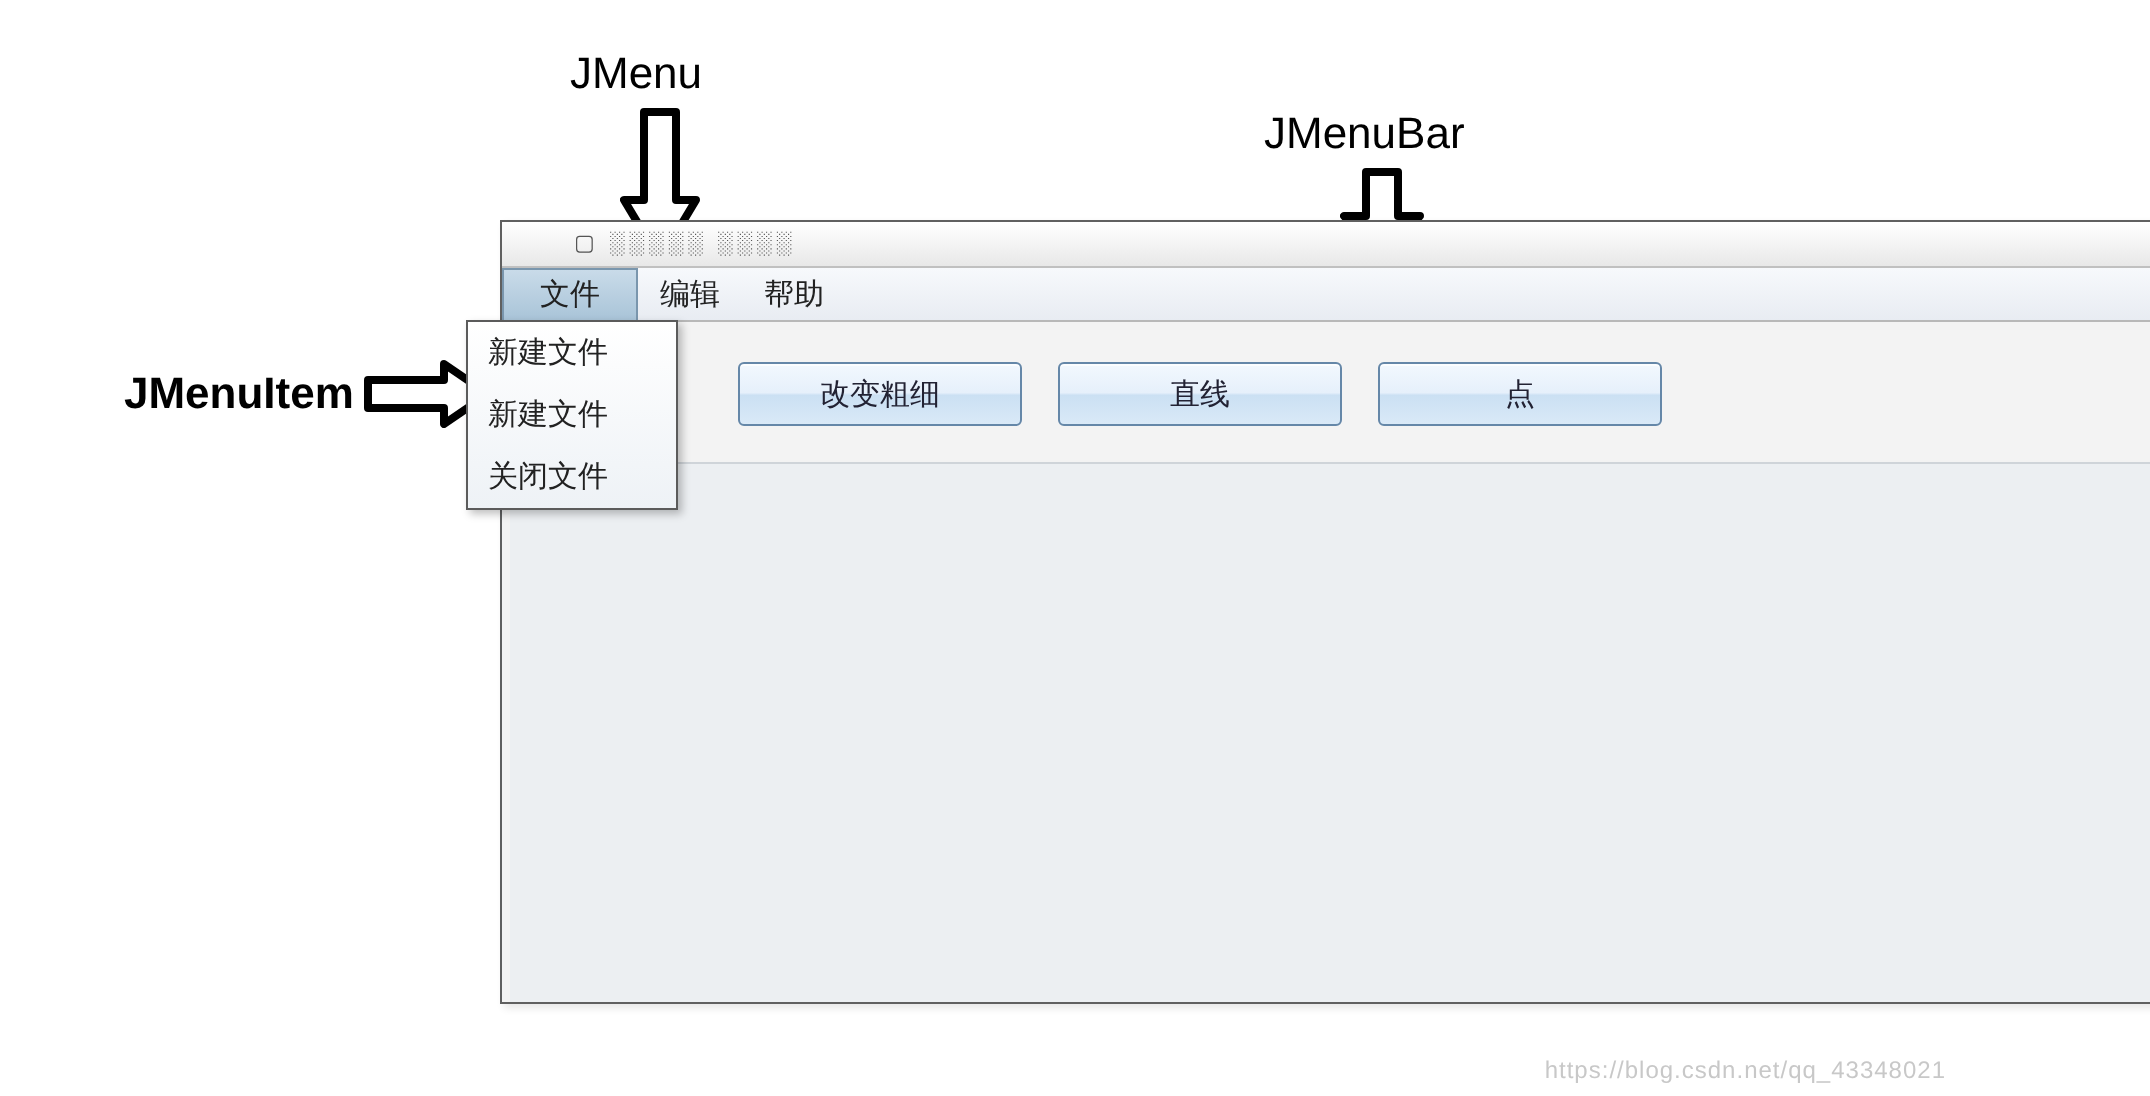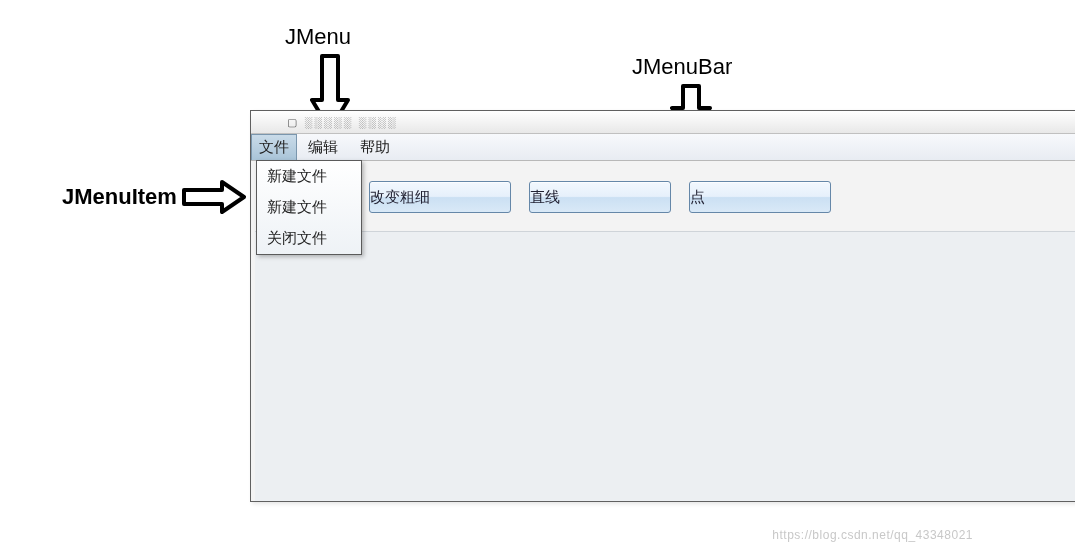--- a/index.html
+++ b/index.html
@@ -60,21 +60,21 @@
     padding: 0 11px;
     display: flex;
     align-items: center;
     cursor: default;
   }
   .menu.active {
     background: linear-gradient(#c9dbe9, #a9c4d8);
     border: 1px solid #7a96ad;
     border-bottom: none;
     box-sizing: border-box;
-    padding: 0 7px;
+    padding: 0 18px;
   }
   .toolbar-area {
     height: 60px;
     position: relative;
   }
   .toolbar-strip {
     position: absolute;
     left: 118px;
     right: 0;
     top: 20px;
@@ -85,35 +85,36 @@
   .tool-btn {
     width: 140px;
     height: 30px;
     background: linear-gradient(#f2f8fe 0%, #e6f0fb 48%, #cbe0f3 52%, #d9e9f7 100%);
     border: 1px solid #6587a8;
     border-radius: 3px;
     font-size: 15px;
     color: #223;
     display: flex;
     align-items: center;
+    justify-content: center;
     box-shadow: inset 0 1px 0 rgba(255,255,255,0.7);
   }
   .canvas-area {
     position: absolute;
     left: 4px;
     right: 0;
     top: 120px;
     bottom: 0;
     background: #eceff2;
     border-top: 1px solid #cfd4d9;
   }
   
   .dropdown {
     position: absolute;
-    left: 256px;
+    left: 233px;
     top: 160px;
     width: 104px;
     background: linear-gradient(#ffffff, #eef2f6);
     border: 1px solid #5b5b5b;
     box-shadow: 2px 2px 4px rgba(0,0,0,0.25);
   }
   .dropdown-item {
     padding: 6px 10px;
     font-size: 15px;
     color: #222;

